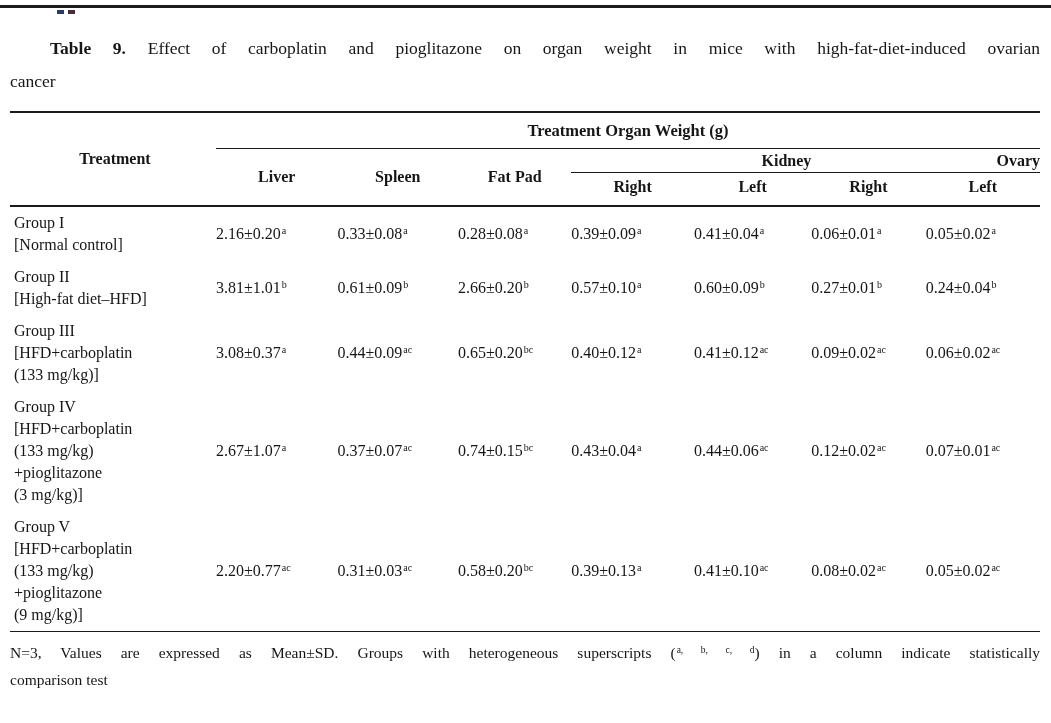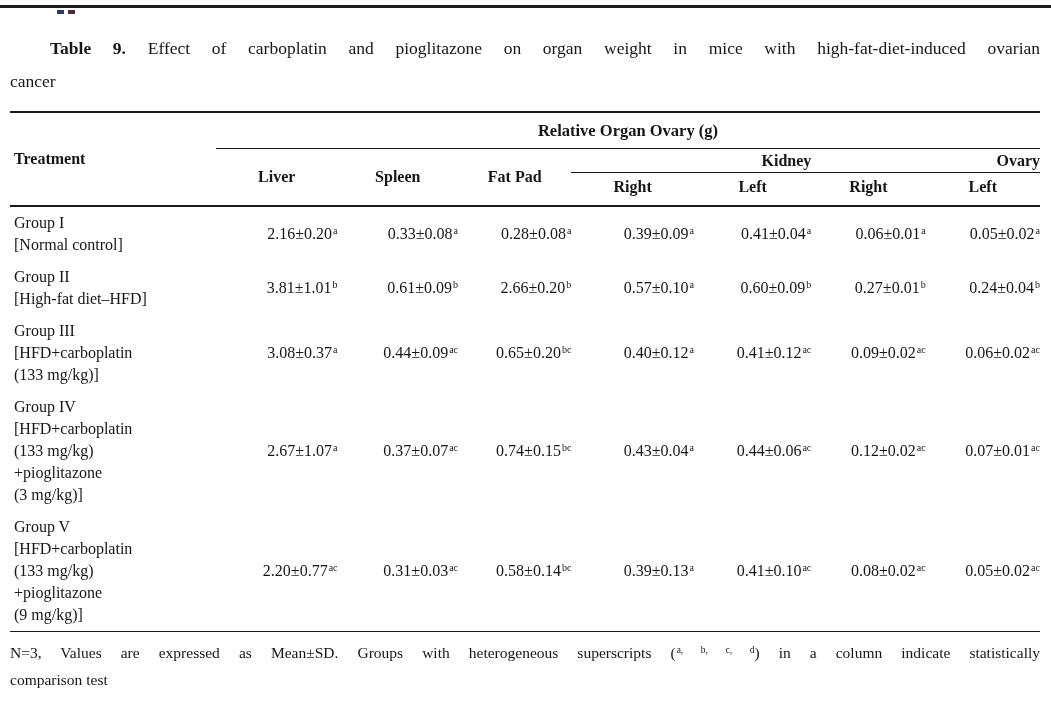--- a/index.html
+++ b/index.html
@@ -40,28 +40,28 @@
     border-collapse: collapse;
     margin-top: 13px;
     border-top: 2.5px solid #1a1a1a;
     border-bottom: 1.7px solid #1a1a1a;
     table-layout: fixed;
   }
   th, td { font-size: 16px; padding: 0; }
   thead th { font-weight: bold; }
 
   th.span-title { font-size: 16.5px; text-align: center; padding: 8px 0 7px 0; border-bottom: 1.5px solid #1a1a1a; }
-  th.treatment  { text-align: left; vertical-align: middle; padding-left: 4px; }
+  th.treatment  { text-align: center; vertical-align: middle; padding-left: 4px; }
   th.organ      { text-align: center; vertical-align: middle; }
   th.pair       { text-align: right; padding: 3px 0 2px 0; border-bottom: 1.5px solid #1a1a1a; }
   th.sub        { text-align: center; padding: 5px 0 9px 0; }
 
   tbody tr:first-child td { border-top: 2px solid #1a1a1a; }
   tbody td {
-    text-align: right;
+    text-align: left;
     vertical-align: middle;
     padding: 5px 0;
     line-height: 22px;
   }
   td.trt {
     text-align: left;
     font-weight: normal;
     white-space: pre-line;
     padding-left: 4px;
   }
@@ -106,21 +106,21 @@
         <col style="width:11.7%">
         <col style="width:11%">
         <col style="width:11.9%">
         <col style="width:11.4%">
         <col style="width:11.1%">
         <col style="width:11.1%">
       </colgroup>
       <thead>
         <tr>
           <th class="treatment" rowspan="3">Treatment</th>
-          <th class="span-title" colspan="7">Relative Organ Ovary (g)</th>
+          <th class="span-title" colspan="7">Treatment Organ Weight (g)</th>
         </tr>
         <tr>
           <th class="organ" rowspan="2">Liver</th>
           <th class="organ" rowspan="2">Spleen</th>
           <th class="organ" rowspan="2">Fat Pad</th>
           <th class="pair" colspan="2">Kidney</th>
           <th class="pair" colspan="2">Ovary</th>
         </tr>
         <tr>
           <th class="sub">Right</th>
@@ -184,21 +184,21 @@
         </tr>
 
         <tr>
           <td class="trt">Group V
 [HFD+carboplatin
 (133 mg/kg)
 +pioglitazone
 (9 mg/kg)]</td>
           <td><span class="val">2.20±0.77</span><sup class="sp">ac</sup></td>
           <td><span class="val">0.31±0.03</span><sup class="sp">ac</sup></td>
-          <td><span class="val">0.58±0.14</span><sup class="sp">bc</sup></td>
+          <td><span class="val">0.58±0.20</span><sup class="sp">bc</sup></td>
           <td><span class="val">0.39±0.13</span><sup class="sp">a</sup></td>
           <td><span class="val">0.41±0.10</span><sup class="sp">ac</sup></td>
           <td><span class="val">0.08±0.02</span><sup class="sp">ac</sup></td>
           <td><span class="val">0.05±0.02</span><sup class="sp">ac</sup></td>
         </tr>
 
       </tbody>
     </table>
 
     <p class="footnote">

